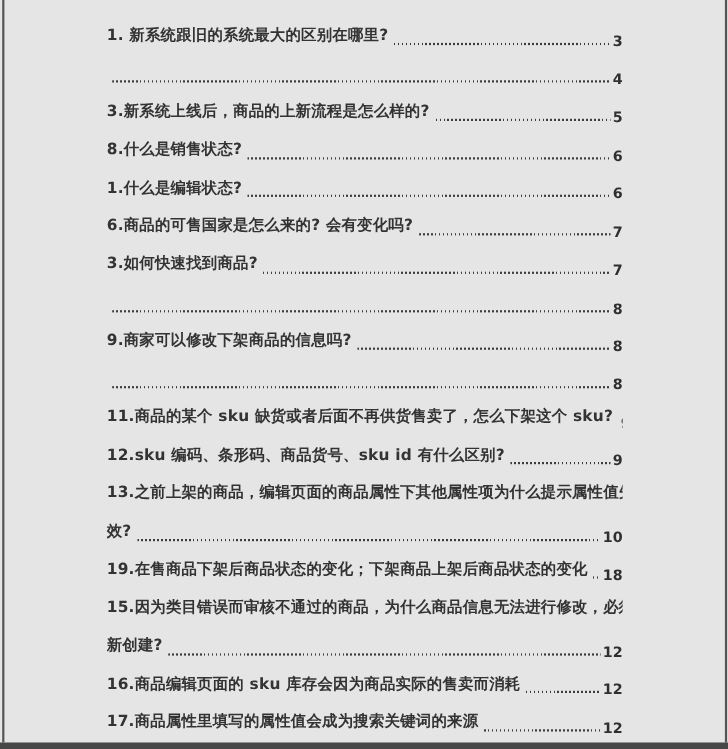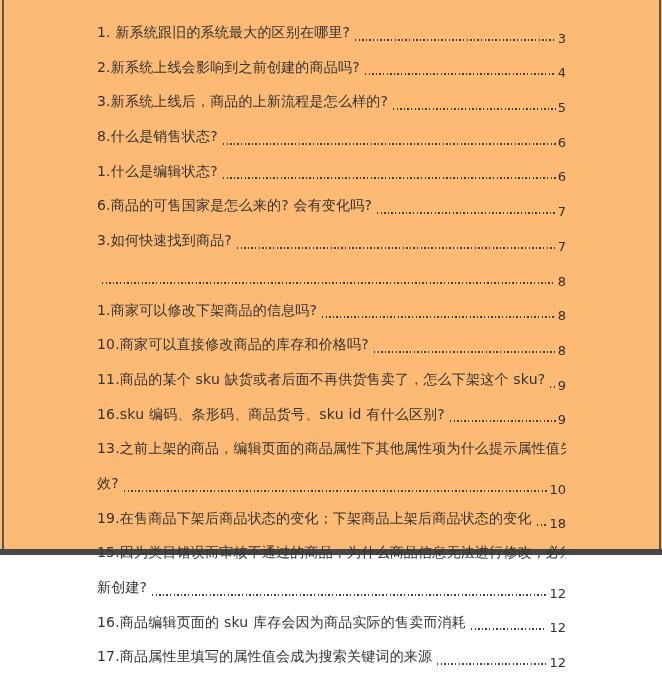--- a/index.html
+++ b/index.html
@@ -4,22 +4,23 @@
 <style>
   * { margin: 0; padding: 0; box-sizing: border-box; }
   html, body {
     width: 662px; height: 681px;
     background: #ffffff;
     overflow: hidden;
     font-family: "DejaVu Sans", "Liberation Sans", sans-serif;
   }
   .page {
     position: relative;
-    width: 662px; height: 555px;
-    background: #fdba74;
+    width: 662px; height: 681px;
+    background: #e5e5e5;
+    font-weight: bold;
   }
   .edge-left {
     position: absolute; left: 2px; top: 0; bottom: 6px;
     width: 2px; background: #555555;
   }
   .edge-right {
     position: absolute; right: 1px; top: 0; bottom: 6px;
     width: 2px; background: #555555;
   }
   .edge-bottom {
@@ -71,21 +72,20 @@
   <div class="edge-right"></div>
   <div class="edge-bottom"></div>
 
   <div class="toc">
       <div class="toc-row">
     <span class="entry-text">1. 新系统跟旧的系统最大的区别在哪里?</span>
     <span class="leader"></span>
     <span class="page-num">3</span>
   </div>
       <div class="toc-row">
-    <span class="entry-text">2.新系统上线会影响到之前创建的商品吗?</span>
     <span class="leader"></span>
     <span class="page-num">4</span>
   </div>
       <div class="toc-row">
     <span class="entry-text">3.新系统上线后，商品的上新流程是怎么样的?</span>
     <span class="leader"></span>
     <span class="page-num">5</span>
   </div>
       <div class="toc-row">
     <span class="entry-text">8.什么是销售状态?</span>
@@ -105,36 +105,35 @@
       <div class="toc-row">
     <span class="entry-text">3.如何快速找到商品?</span>
     <span class="leader"></span>
     <span class="page-num">7</span>
   </div>
       <div class="toc-row">
     <span class="leader"></span>
     <span class="page-num">8</span>
   </div>
       <div class="toc-row">
-    <span class="entry-text">1.商家可以修改下架商品的信息吗?</span>
+    <span class="entry-text">9.商家可以修改下架商品的信息吗?</span>
     <span class="leader"></span>
     <span class="page-num">8</span>
   </div>
       <div class="toc-row">
-    <span class="entry-text">10.商家可以直接修改商品的库存和价格吗?</span>
     <span class="leader"></span>
     <span class="page-num">8</span>
   </div>
       <div class="toc-row">
     <span class="entry-text">11.商品的某个 sku 缺货或者后面不再供货售卖了，怎么下架这个 sku?</span>
     <span class="leader"></span>
     <span class="page-num">9</span>
   </div>
       <div class="toc-row">
-    <span class="entry-text">16.sku 编码、条形码、商品货号、sku id 有什么区别?</span>
+    <span class="entry-text">12.sku 编码、条形码、商品货号、sku id 有什么区别?</span>
     <span class="leader"></span>
     <span class="page-num">9</span>
   </div>
       <div class="toc-row">
     <span class="entry-text">13.之前上架的商品，编辑页面的商品属性下其他属性项为什么提示属性值失</span>
   </div>
       <div class="toc-row">
     <span class="entry-text">效?</span>
     <span class="leader"></span>
     <span class="page-num">10</span>

